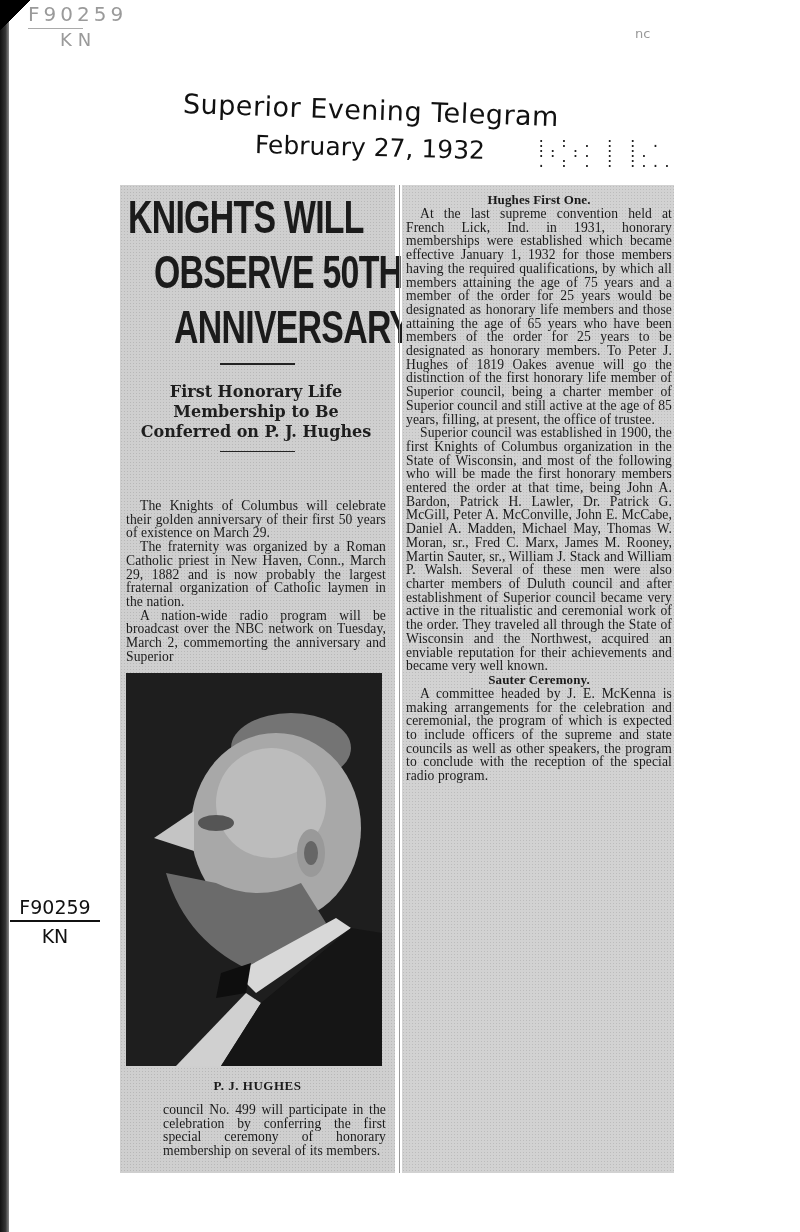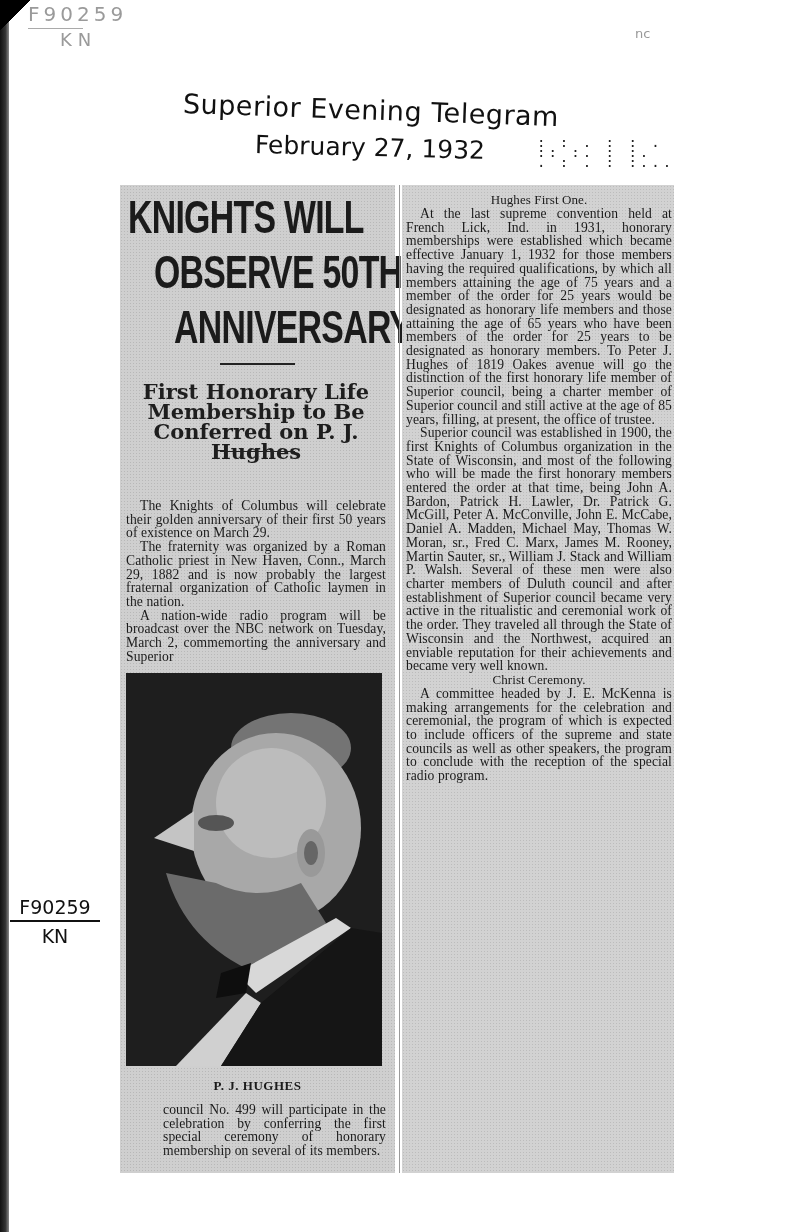--- a/index.html
+++ b/index.html
@@ -146,41 +146,41 @@
       position: absolute;
       height: 0;
       border-top: 2px solid #222;
     }
     .subhead {
       position: absolute;
       left: 6px; top: 197px;
       width: 260px;
       font-family: "DejaVu Serif", serif;
       font-weight: bold;
-      font-size: 21px;
+      font-size: 16px;
       line-height: 20px;
       text-align: center;
       color: #1e1e1e;
     }
     .body-text {
       position: absolute;
       font-family: "Liberation Serif", serif;
       font-size: 13.6px;
       line-height: 13.7px;
       text-align: justify;
       color: #1a1a1a;
       letter-spacing: 0.1px;
     }
     .body-text p {
       margin: 0;
       text-indent: 14px;
     }
     .sub-head-inline {
       font-family: "Liberation Serif", serif;
-      font-weight: normal;
+      font-weight: bold;
       font-size: 13px;
       text-align: center;
       margin: 0;
       line-height: 14px;
       text-indent: 0 !important;
     }
     .photo {
       position: absolute;
       left: 6px; top: 488px;
       width: 256px; height: 393px;
@@ -277,16 +277,16 @@
   </div>
 </div>
 
 <div class="col-divider"></div>
 
 <div class="clip-right">
   <div class="body-text" style="left:4px; top:8px; width:266px;">
     <p class="sub-head-inline">Hughes First One.</p>
     <p>At the last supreme convention held at French Lick, Ind. in 1931, honorary memberships were established which became effective January 1, 1932 for those members having the required qualifications, by which all members attaining the age of 75 years and a member of the order for 25 years would be designated as honorary life members and those attaining the age of 65 years who have been members of the order for 25 years to be designated as honorary members. To Peter J. Hughes of 1819 Oakes avenue will go the distinction of the first honorary life member of Superior council, being a charter member of Superior council and still active at the age of 85 years, filling, at present, the office of trustee.</p>
     <p>Superior council was established in 1900, the first Knights of Columbus organization in the State of Wisconsin, and most of the following who will be made the first honorary members entered the order at that time, being John A. Bardon, Patrick H. Lawler, Dr. Patrick G. McGill, Peter A. McConville, John E. McCabe, Daniel A. Madden, Michael May, Thomas W. Moran, sr., Fred C. Marx, James M. Rooney, Martin Sauter, sr., William J. Stack and William P. Walsh. Several of these men were also charter members of Duluth council and after establishment of Superior council became very active in the ritualistic and ceremonial work of the order. They traveled all through the State of Wisconsin and the Northwest, acquired an enviable reputation for their achievements and became very well known.</p>
-    <p class="sub-head-inline">Christ Ceremony.</p>
+    <p class="sub-head-inline">Sauter Ceremony.</p>
     <p>A committee headed by J. E. McKenna is making arrangements for the celebration and ceremonial, the program of which is expected to include officers of the supreme and state councils as well as other speakers, the program to conclude with the reception of the special radio program.</p>
   </div>
 </div>
 
 </body></html>

